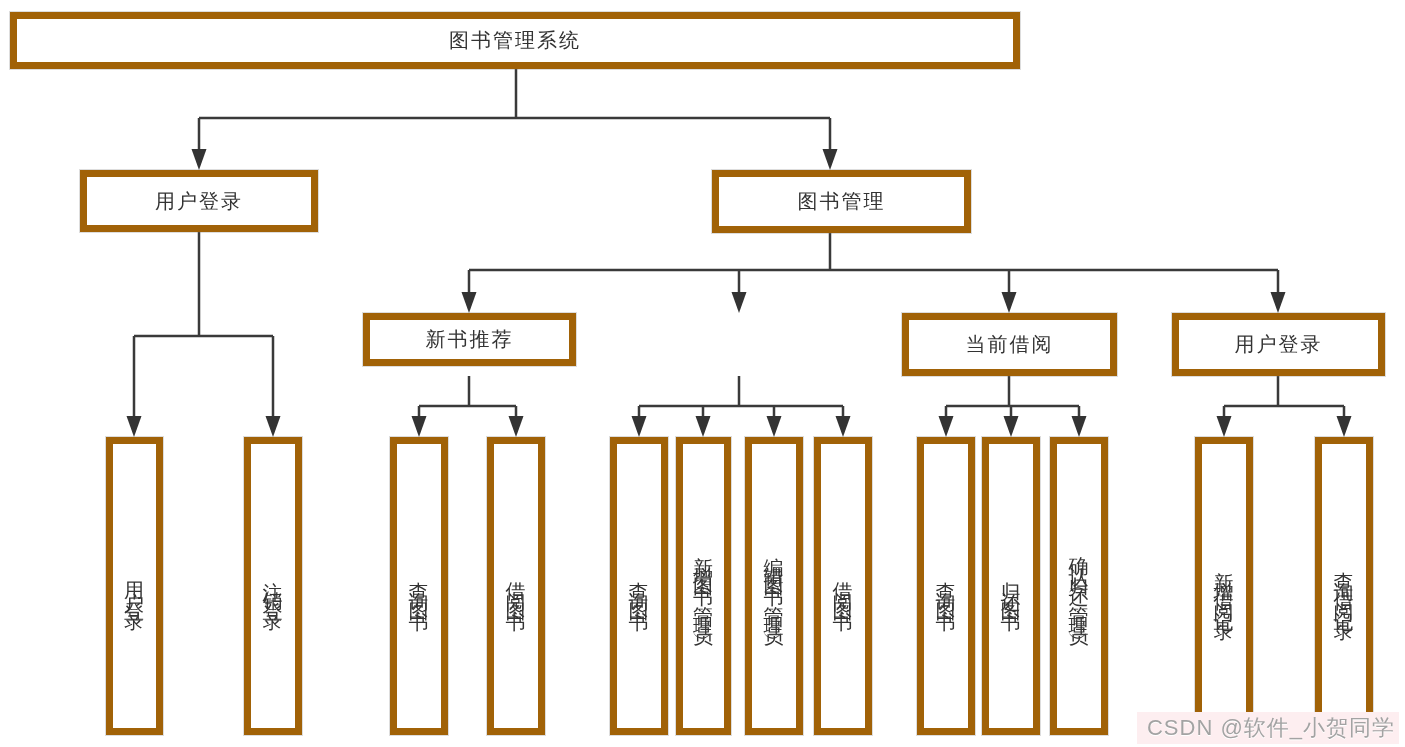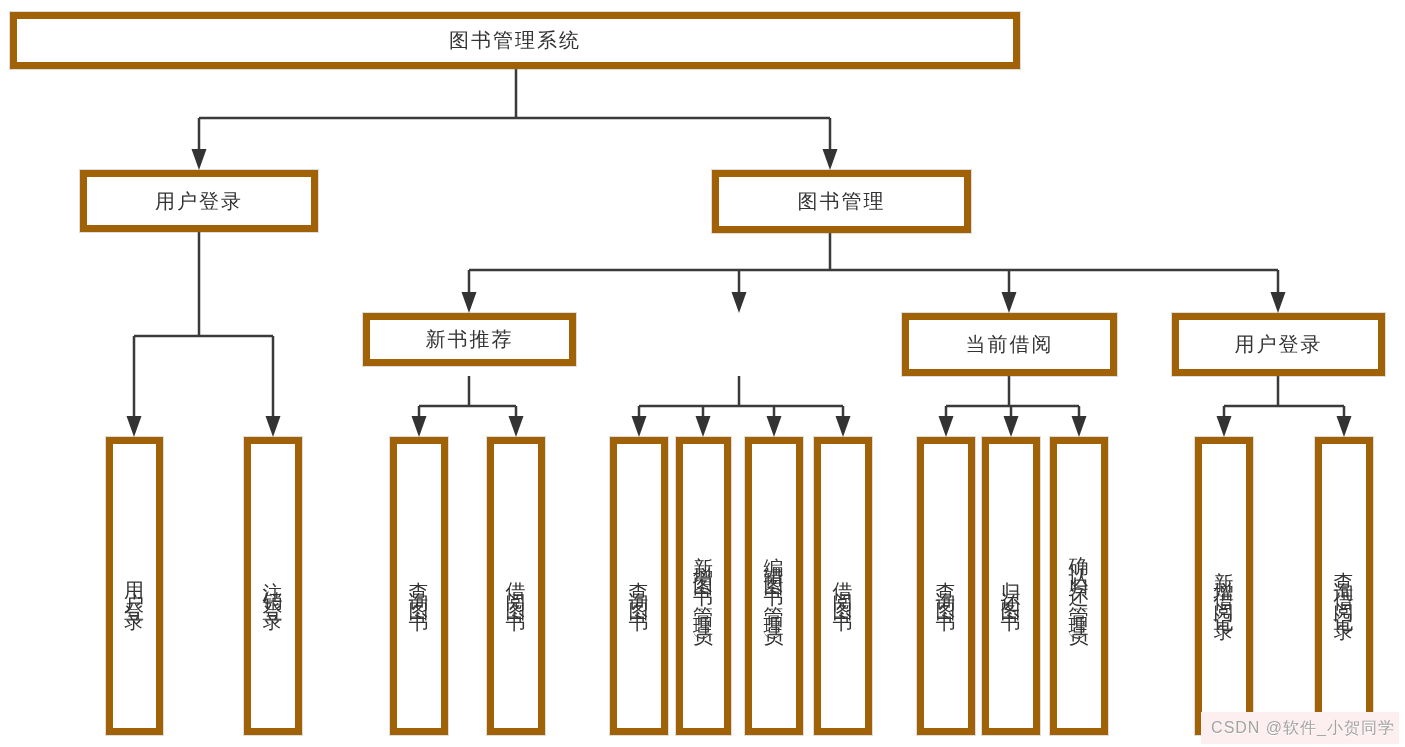--- a/index.html
+++ b/index.html
@@ -31,21 +31,21 @@
     line-height:1;
   }
   .watermark{
     position:absolute;
     right:6px;top:712px;
     height:32px;
     padding:0 4px 0 10px;
     display:flex;align-items:center;
     background:#fdeef0;
     color:#a3a3a3;
-    font-size:16px;
+    font-size:22px;
     letter-spacing:1px;
     text-shadow:0 1px 0 #ffffff;
     white-space:nowrap;
     z-index:5;
   }
 </style>
 </head>
 <body>
 
 <div class="canvas">

